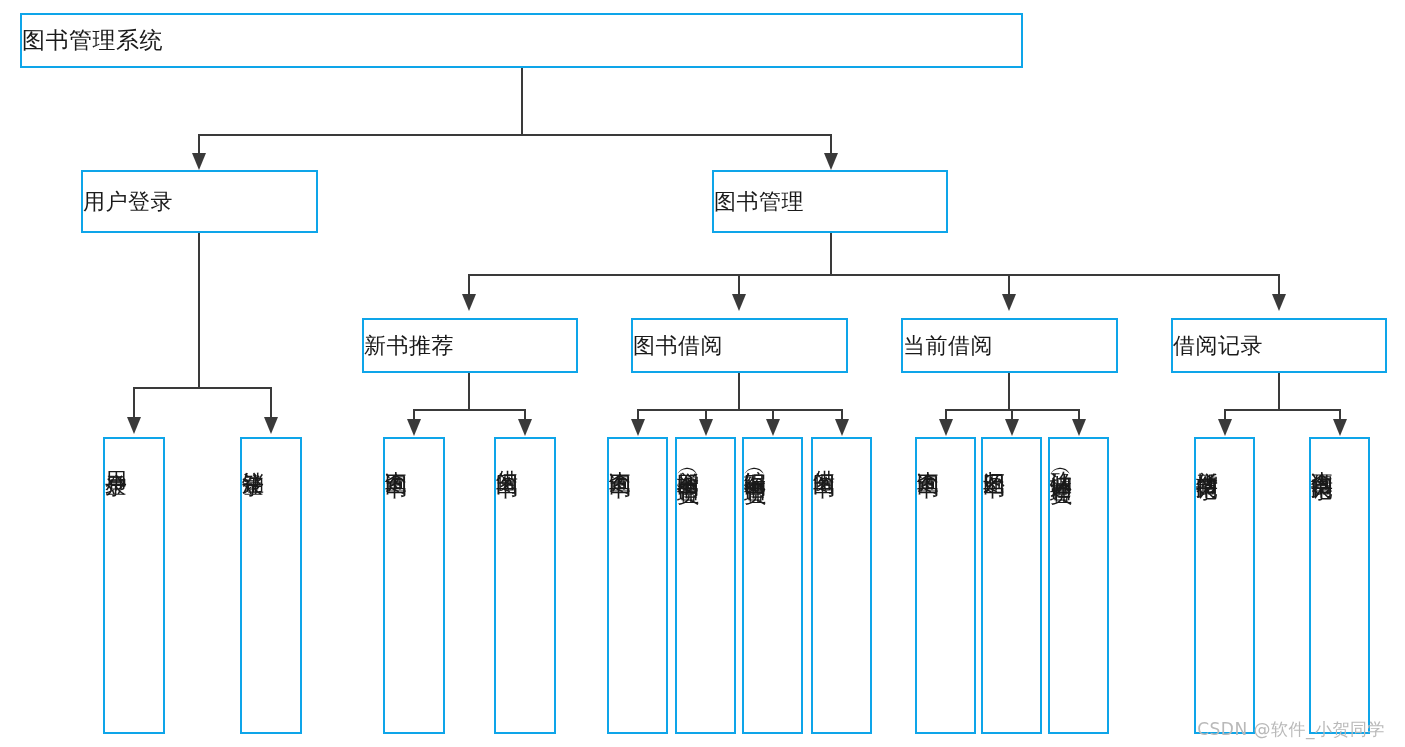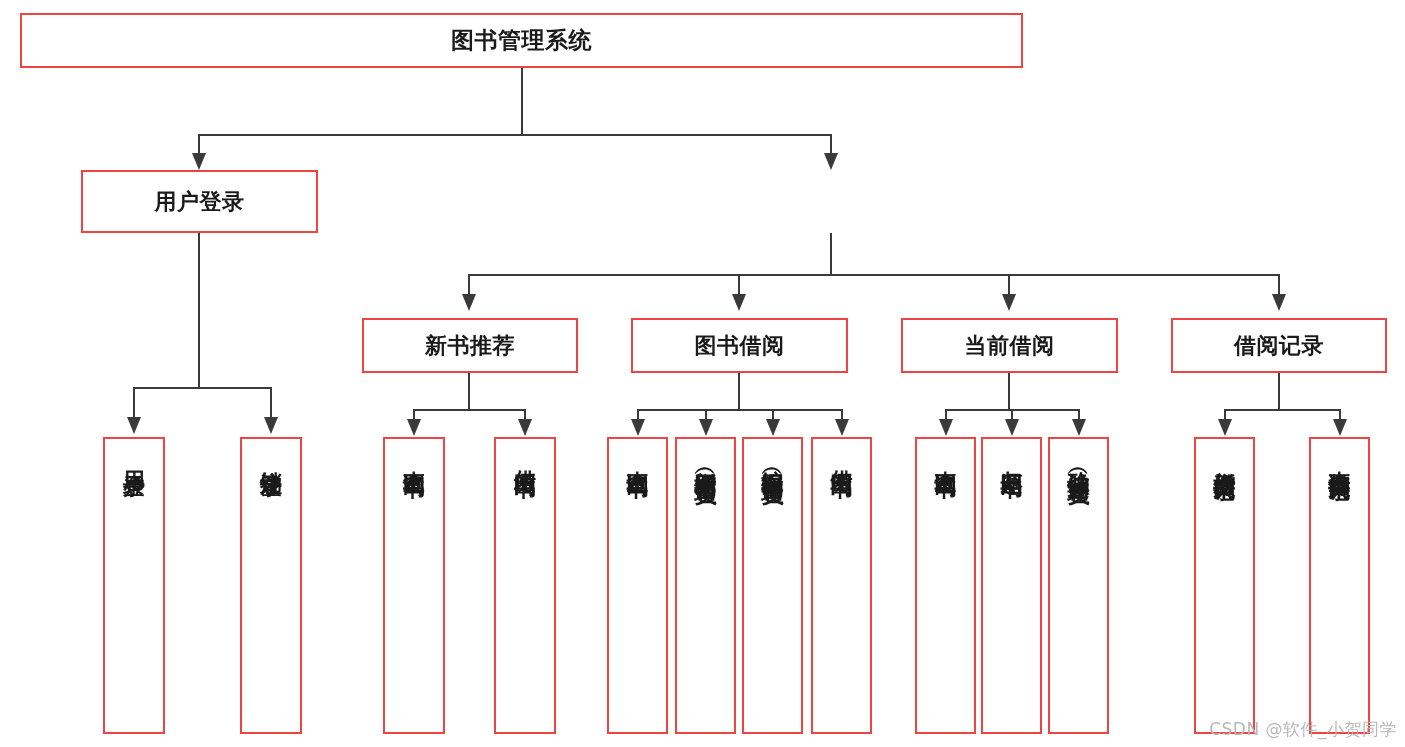--- a/index.html
+++ b/index.html
@@ -14,26 +14,24 @@
     position: relative;
     width: 1405px;
     height: 747px;
     background: #ffffff;
     overflow: hidden;
   }
   .node {
     position: absolute;
     box-sizing: border-box;
     background: #ffffff;
-    border: 2px solid #ef4444;
+    border: 2px solid #0ea5e9;
     display: flex;
     align-items: center;
-    justify-content: center;
     color: #1a1a1a;
-    font-weight: bold;
   }
   .node .label {
     display: block;
     text-align: center;
     line-height: 1.18;
     white-space: nowrap;
   }
   
   .h-node .label {
     font-size: 22px;
@@ -70,21 +68,21 @@
   .arrow {
     position: absolute;
     width: 0;
     height: 0;
     border-left: 7px solid transparent;
     border-right: 7px solid transparent;
     border-top: 17px solid #3a3a3a;
   }
   #watermark {
     position: absolute;
-    right: 8px;
+    right: 20px;
     bottom: 6px;
     font-size: 17px;
     color: #b9b9b9;
     letter-spacing: 0.5px;
     white-space: nowrap;
     font-family: "DejaVu Sans", "Liberation Sans", sans-serif;
   }
 </style>
 </head>
 <body>
@@ -101,20 +99,23 @@
 
   <div class="vline" style="left:198px; top:134px; height:22px;"></div>
   <div class="arrow" style="left:192px; top:153px;"></div>
   <div class="vline" style="left:830px; top:134px; height:22px;"></div>
   <div class="arrow" style="left:824px; top:153px;"></div>
 
   <div class="node h-node" style="left:81px; top:170px; width:237px; height:63px;">
     <span class="label">用户登录</span>
   </div>
 
+  <div class="node h-node" style="left:712px; top:170px; width:236px; height:63px;">
+    <span class="label">图书管理</span>
+  </div>
 
   <div class="vline" style="left:198px; top:233px; height:154px;"></div>
   <div class="hline" style="left:133px; top:387px; width:137px;"></div>
   <div class="vline" style="left:133px; top:387px; height:32px;"></div>
   <div class="arrow" style="left:127px; top:417px;"></div>
   <div class="vline" style="left:270px; top:387px; height:32px;"></div>
   <div class="arrow" style="left:264px; top:417px;"></div>
 
   <div class="vline" style="left:830px; top:233px; height:41px;"></div>
   <div class="hline" style="left:468px; top:274px; width:810px;"></div>

